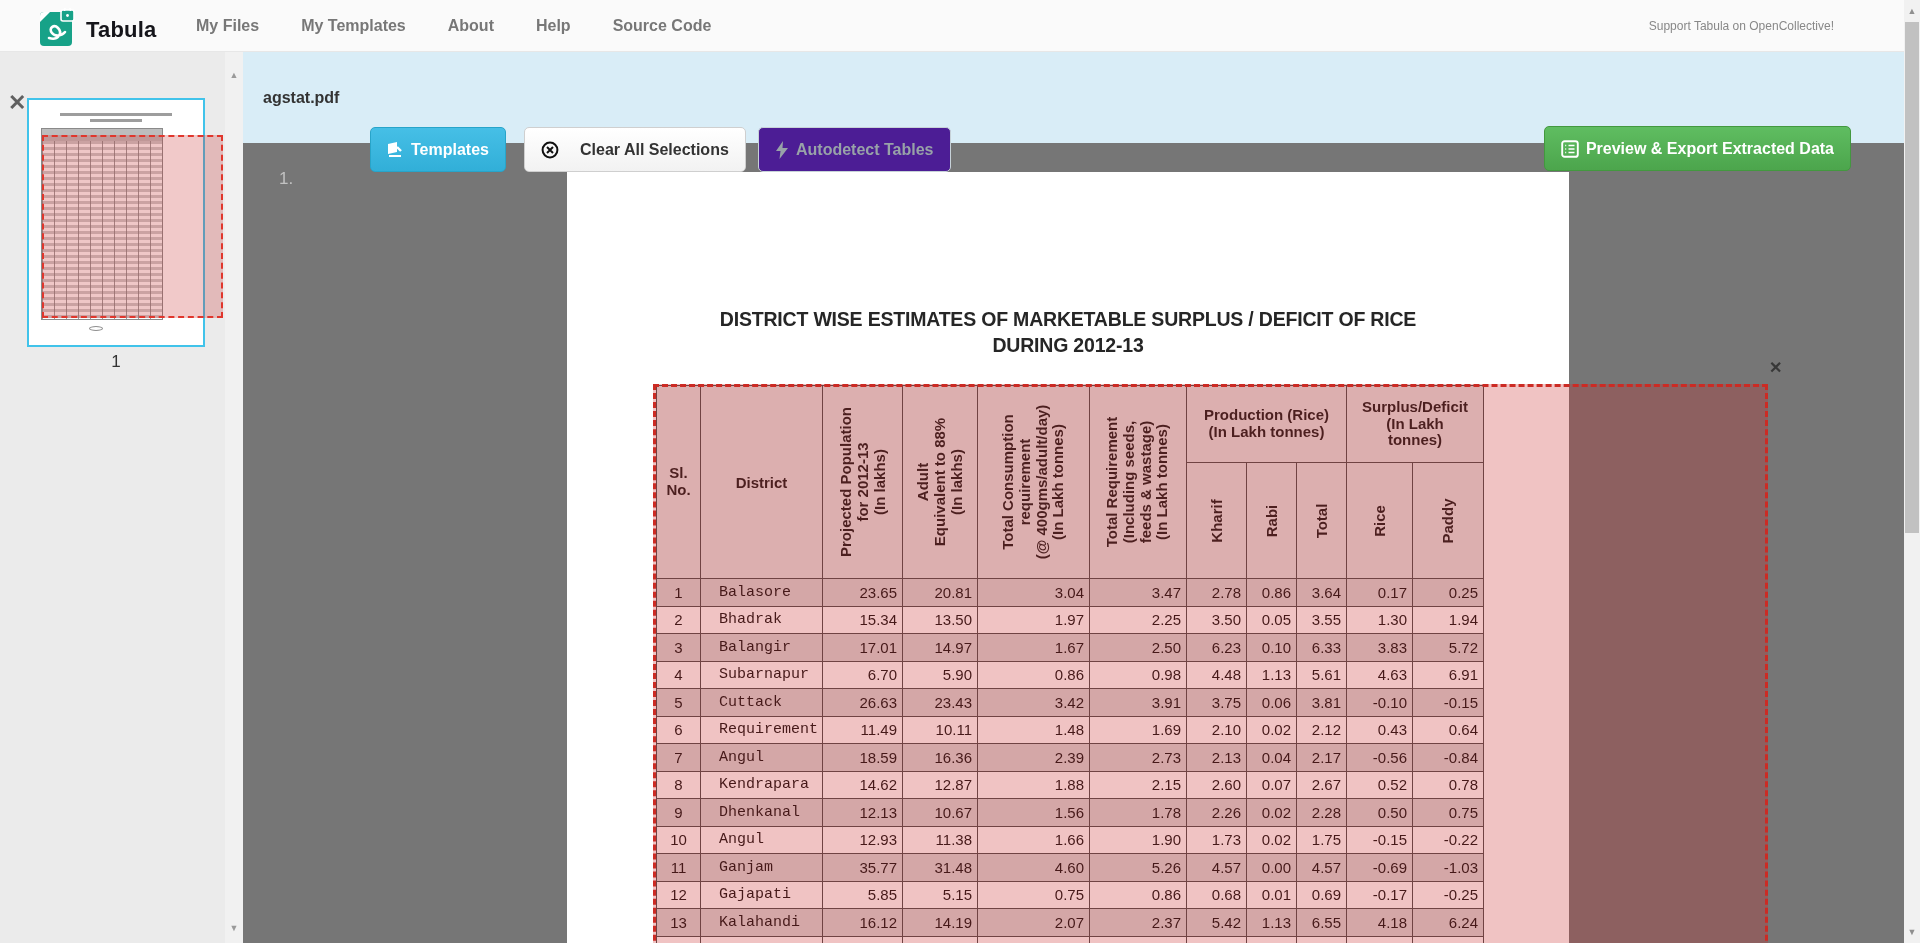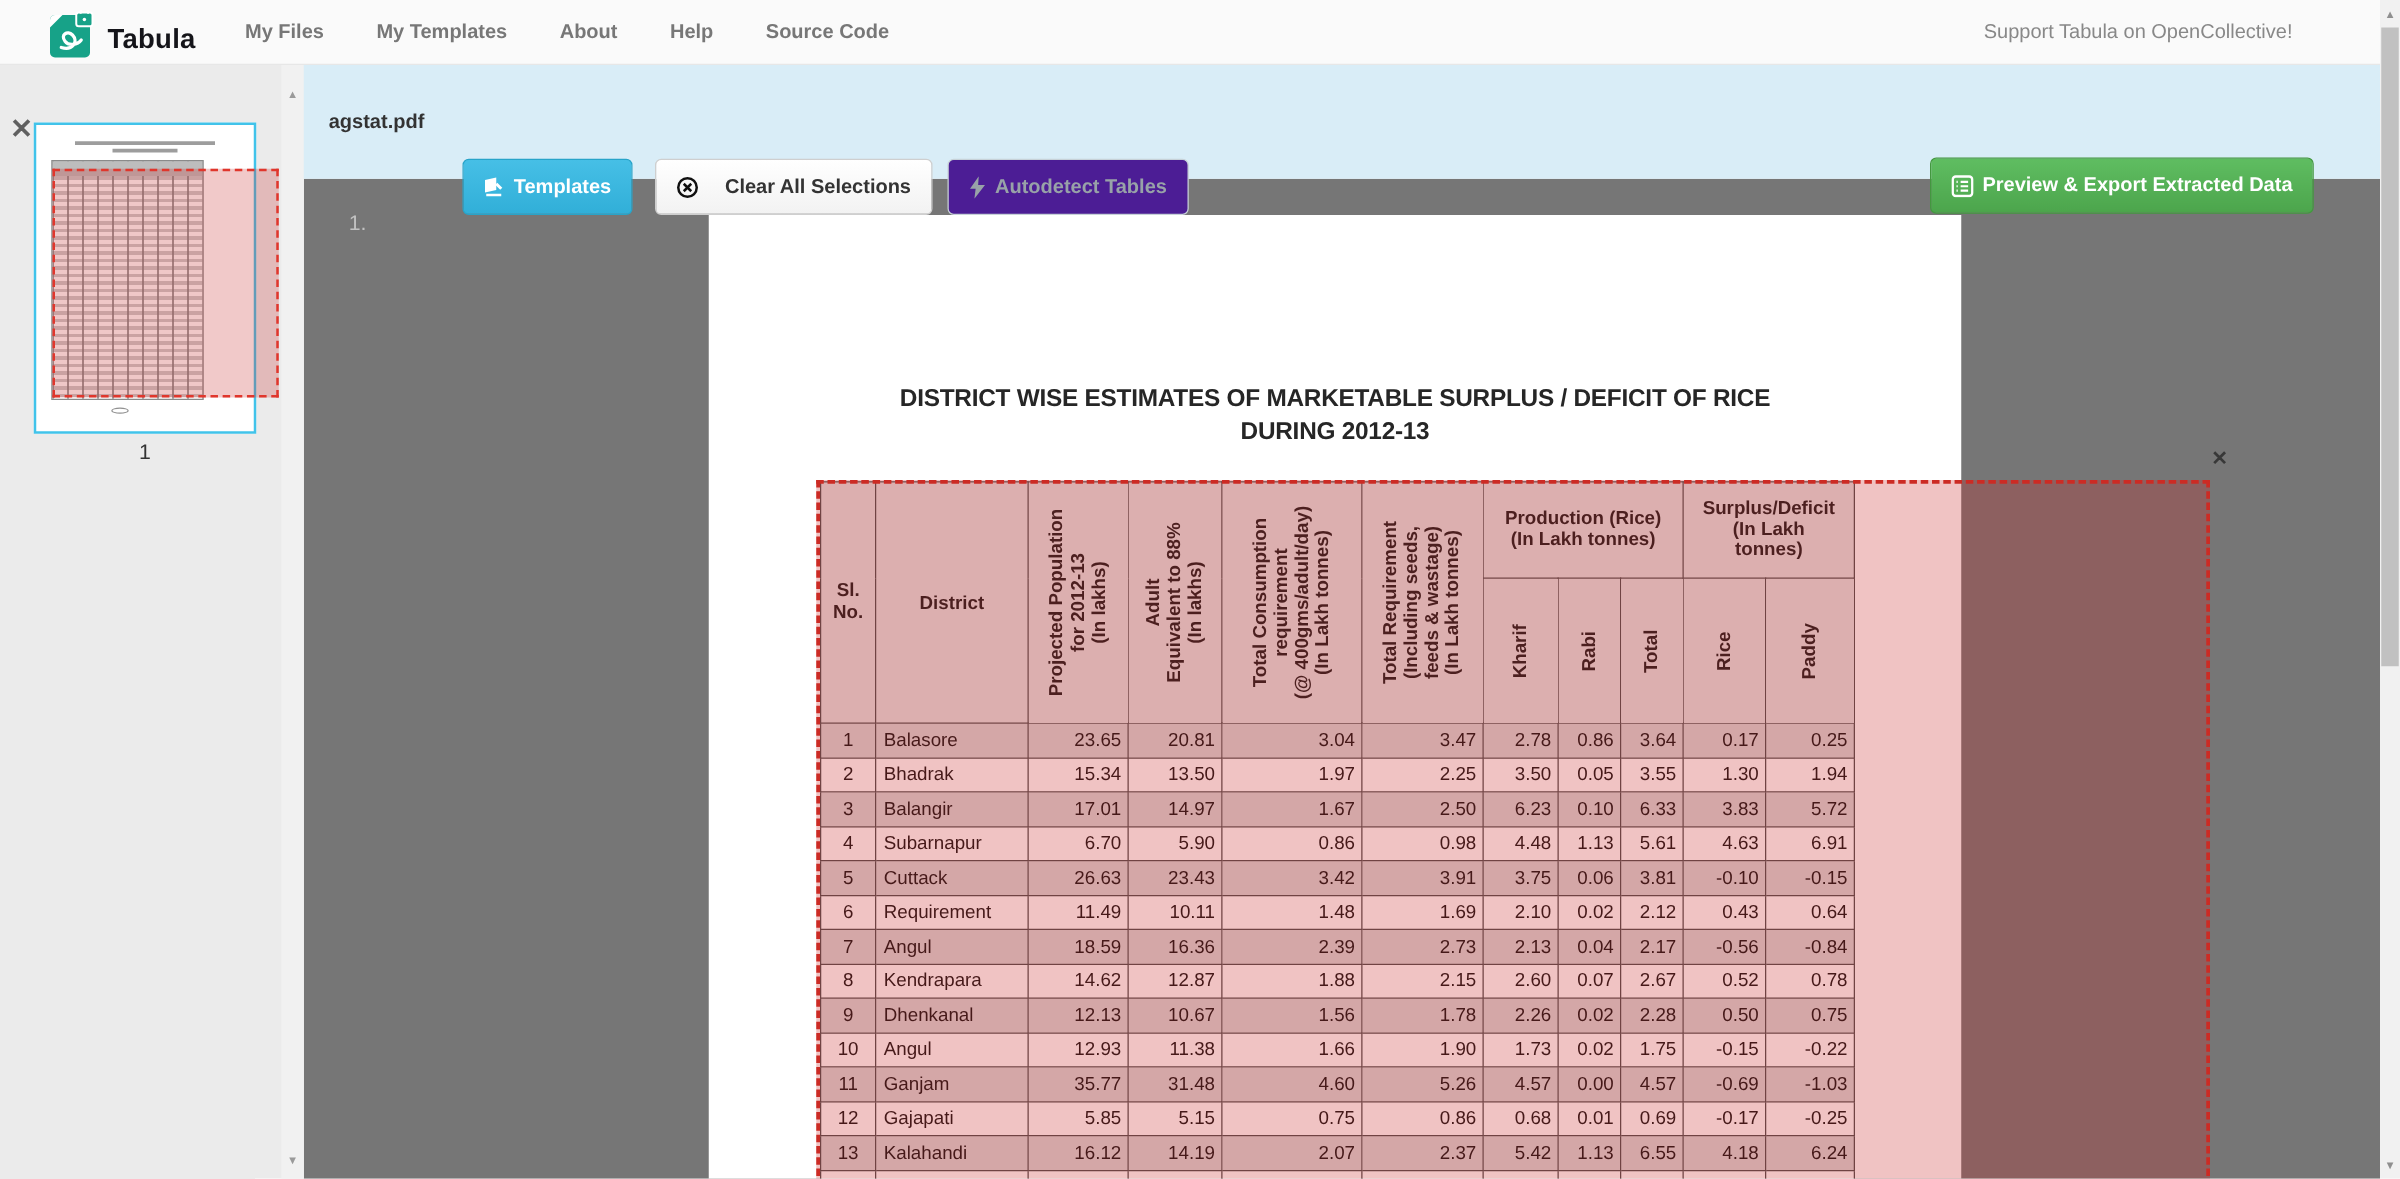--- a/index.html
+++ b/index.html
@@ -7,21 +7,21 @@
   body { font-family: "Liberation Sans", sans-serif; position: relative; background: #fff; }
 
   
   .navbar { position: absolute; left: 0; top: 0; width: 1920px; height: 52px;
             background: #fafafa; border-bottom: 1px solid #e7e7e7; z-index: 5; }
   .brand { position: absolute; left: 38px; top: 8px; display: flex; align-items: center; gap: 10px; cursor: pointer; }
   .brand-name { font-size: 22px; font-weight: bold; color: #15151a; letter-spacing: .2px; }
   .nav-links { position: absolute; left: 196px; top: 0; height: 52px; display: flex; align-items: center; gap: 42px; font-weight: bold; }
   .nav-link { font-size: 16px; color: #777; cursor: pointer; white-space: nowrap; }
   .support-link { position: absolute; right: 86px; top: 0; height: 52px; display: flex; align-items: center;
-                  font-size: 16px; color: #888; cursor: pointer; }
+                  font-size: 12px; color: #888; cursor: pointer; }
 
   
   .toolbar { position: absolute; left: 243px; top: 52px; width: 1661px; height: 91px;
              background: #d9edf7; z-index: 2; text-decoration: underline; }
   .filename { position: absolute; left: 20px; top: 0; height: 91px; display: flex; align-items: center;
               font-size: 16px; color: #333; font-weight: bold; }
   .btn { position: absolute; top: 75px; height: 45px; border-radius: 5px; display: flex; align-items: center;
          gap: 7px; padding: 0 16px; font-size: 16px; font-weight: 600; cursor: pointer; border: 1px solid transparent; }
   .btn-templates { left: 127px; background: linear-gradient(#46bfe6, #31afd8); border-color: #28a4c9; color: #fff; }
   .btn-clear { left: 281px; background: linear-gradient(#fff, #f2f2f2); border-color: #cfcfcf; color: #333; gap: 21px; }
@@ -71,21 +71,21 @@
   th.vcell { position: relative; }
   .rot { position: absolute; top: 50%; left: 50%; transform: translate(-50%,-50%) rotate(-90deg);
          text-align: center; white-space: pre-line; line-height: 1.12; }
   .rot-big { width: 184px; }
   .rot-sub { width: 106px; }
   .dtable tbody tr { height: 27.5px; }
   .dtable tbody tr:nth-child(odd) td { background: #d9d9d9; }
   .dtable tbody tr:nth-child(even) td { background: #ffffff; }
   .dtable tbody td { font-size: 15px; color: #141414; }
   .dtable td.c-sl { text-align: center; }
-  .dtable td.c-dist { text-align: left; padding-left: 6px; }
+  .dtable td.c-dist { text-align: left; padding-left: 18px; font-family: Liberation Mono, monospace; }
   .dtable td.c-num { text-align: right; padding-right: 5px; }
 
   
   .selection { position: absolute; left: 410px; top: 241px; width: 1115px; height: 620px;
                border: 3px dashed #cc2b24; background: rgba(200,40,40,0.28); cursor: move; z-index: 4; }
   .sel-close { position: absolute; left: 1526px; top: 217px; font-size: 16px; font-weight: bold;
                color: #383838; cursor: pointer; z-index: 5; line-height: 1; }
 
   
   .scrollbar { position: absolute; right: 0; top: 0; width: 16px; height: 943px; background: #f1f1f1; z-index: 10; }

